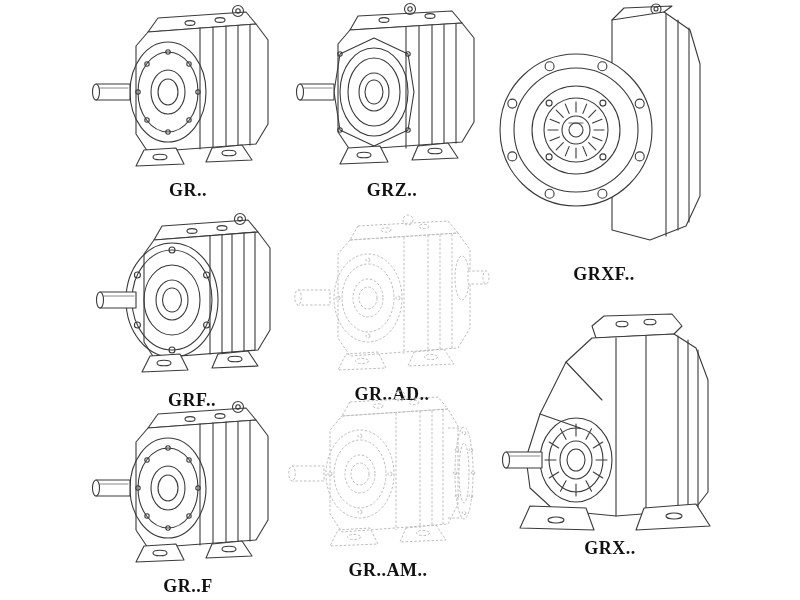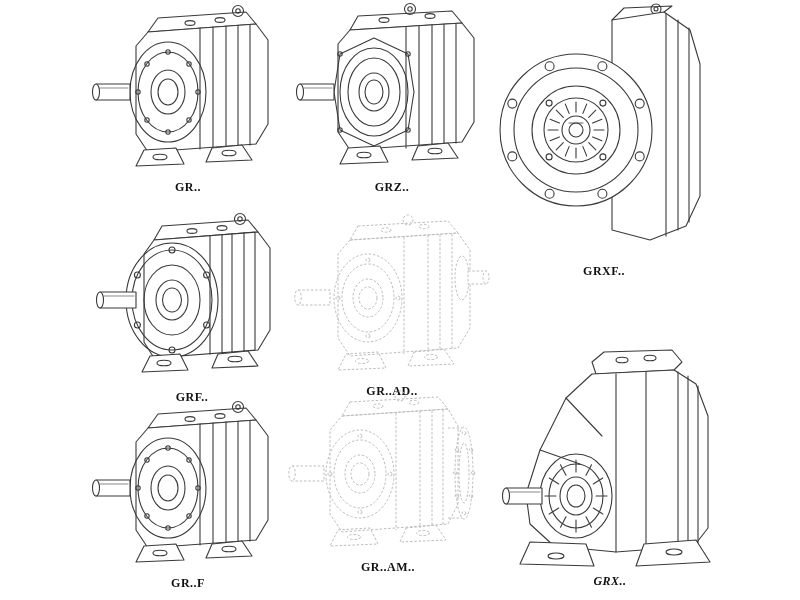--- a/index.html
+++ b/index.html
@@ -1,30 +1,30 @@
 <!DOCTYPE html>
 <html><head>
 <meta charset="utf-8">
 <style>
   html,body{margin:0;padding:0;background:#ffffff;}
   body{width:800px;height:600px;overflow:hidden;}
   #canvas{position:relative;width:800px;height:600px;background:#ffffff;
           font-family:"Liberation Serif", serif;}
   .cell{position:absolute;display:flex;flex-direction:column;align-items:center;margin:0;padding:0;}
-  .caption{font-family:"Liberation Serif", serif;font-weight:bold;font-size:12px;
+  .caption{font-family:"Liberation Serif", serif;font-weight:bold;font-size:18px;
            color:#111111;letter-spacing:.5px;margin-top:2px;white-space:nowrap;}
   .art{line-height:0;}
   #cell-gr   {left:88px;  top:2px;   width:200px;}
   #cell-grz  {left:292px; top:2px;   width:200px;justify-content:space-between;}
   #cell-grxf {left:492px; top:0px;   width:224px;}
   #cell-grf  {left:92px;  top:208px; width:200px;}
   #cell-gr-ad{left:292px; top:212px; width:200px;}
   #cell-gr-f {left:88px;  top:398px; width:200px;}
   #cell-gr-am{left:288px; top:388px; width:200px;}
-  #cell-grx  {left:496px; top:320px; width:228px;font-style:italic;}
+  #cell-grx  {left:496px; top:284px; width:228px;}
   svg{display:block;}
 </style>
 </head>
 <body>
 
 <div id="canvas">
 
   <figure class="cell" id="cell-gr">
     <div class="art">
       <svg width="200" height="176" viewBox="0 0 200 176">

